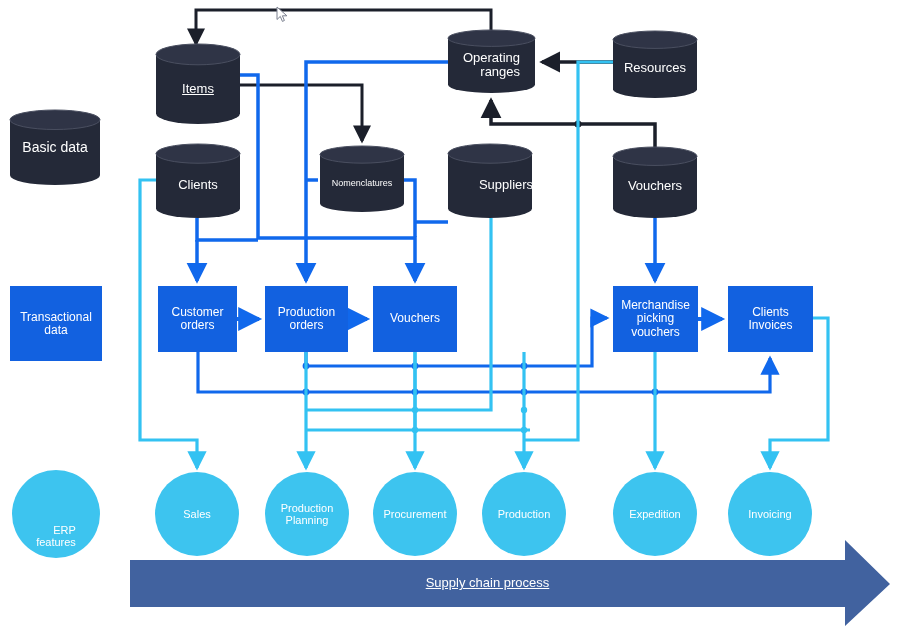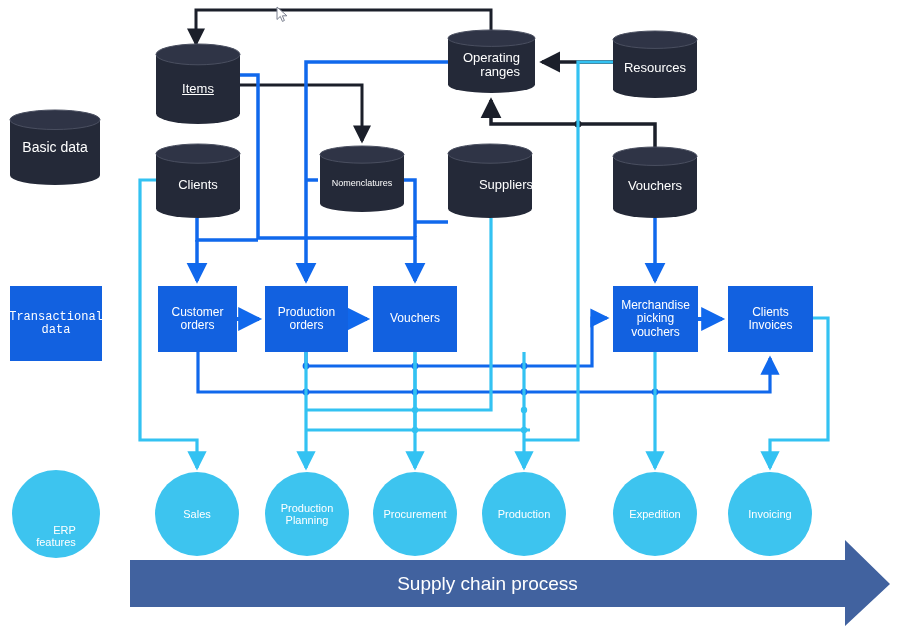--- a/index.html
+++ b/index.html
@@ -16,21 +16,21 @@
     position:absolute;z-index:3;color:#ffffff;
     display:flex;align-items:center;justify-content:center;
     text-align:center;line-height:1.12;
     pointer-events:none;
     font-family:"Liberation Sans", sans-serif;
   }
   .lbl.cyl{font-size:13px;}
   .lbl.cyl.small{font-size:9px;}
   .lbl.box{font-size:12px;}
   .lbl.circ{font-size:11px;}
-  .lbl.banner{font-size:19px;}
+  .lbl.banner{font-size:13px;text-decoration:underline;}
   .lbl.big{font-size:14px;}
   .cursor{position:absolute;z-index:9;}
 </style>
 </head>
 <body>
 
 <div id="canvas">
 
   <svg class="layer" id="wires" viewBox="0 0 900 628" xmlns="http://www.w3.org/2000/svg">
     <defs>
@@ -210,21 +210,21 @@
         <circle cx="770" cy="514" r="42" fill="#3DC4EF"></circle>
       </g>
 
     <g>
       <path d="M130,560 L845,560 L845,540 L890,584 L845,626 L845,607 L130,607 Z" fill="#41629F"></path>
     </g>
   </svg>
 
   <div id="label-root">
       <div class="lbl cyl big" style="left: 10px; top: 110px; width: 90px; height: 75px;">Basic data</div>
-      <div class="lbl box" style="left: 10px; top: 286px; width: 92px; height: 76px; font-family: Liberation Mono, monospace;">Transactional<br>data</div>
+      <div class="lbl box" style="left: 10px; top: 286px; width: 92px; height: 76px;">Transactional<br>data</div>
       <div class="lbl circ" style="left: 12px; top: 492px; width: 88px; height: 88px; text-align: right;">ERP<br>features</div>
       <div class="lbl cyl" style="left: 156px; top: 53.6px; width: 84px; height: 70.4px; text-decoration: underline;">Items</div>
       <div class="lbl cyl" style="left: 448px; top: 37.56px; width: 87px; height: 55.44px; text-align: right;">Operating<br>ranges</div>
       <div class="lbl cyl" style="left: 613px; top: 39.04px; width: 84px; height: 58.96px;">Resources</div>
       <div class="lbl cyl" style="left: 156px; top: 152.88px; width: 84px; height: 65.12px;">Clients</div>
       <div class="lbl cyl small" style="left: 320px; top: 153.92px; width: 84px; height: 58.08px;">Nomenclatures</div>
       <div class="lbl cyl" style="left: 448px; top: 152.88px; width: 84px; height: 65.12px; padding-left: 16px;">Suppliers</div>
       <div class="lbl cyl" style="left: 613px; top: 155.52px; width: 84px; height: 62.48px;">Vouchers</div>
       <div class="lbl box" style="left: 158px; top: 286px; width: 79px; height: 66px; border-radius: 16px;">Customer<br>orders</div>
       <div class="lbl box" style="left: 265px; top: 286px; width: 83px; height: 66px;">Production<br>orders</div>

